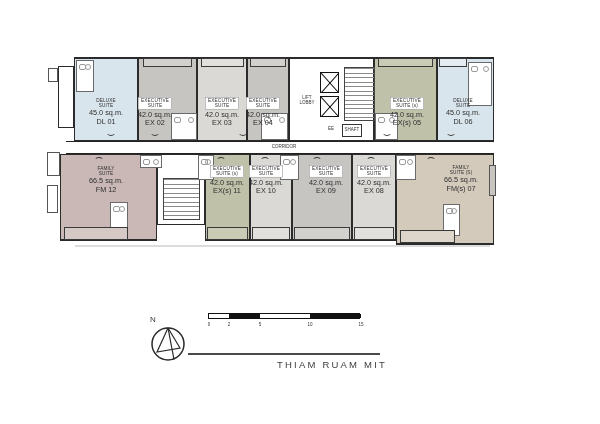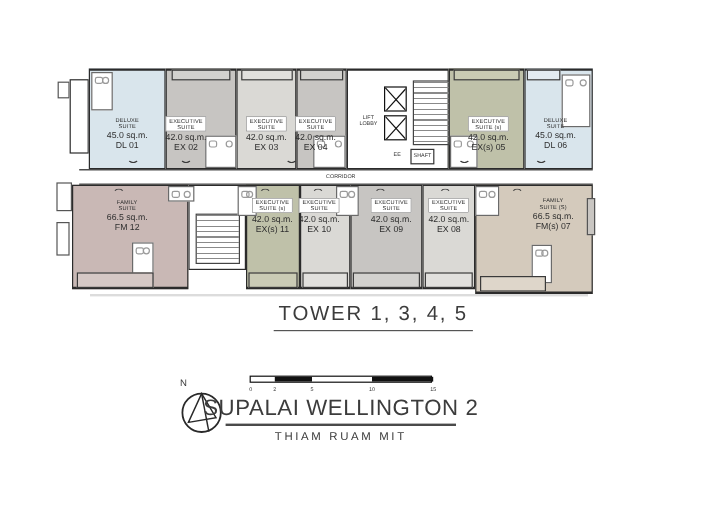--- a/index.html
+++ b/index.html
@@ -39,21 +39,21 @@
   .ulabel .nbox{display:block;background:#fff;border:1px solid #858585;padding:1px 4px;margin-bottom:1px;}
   .ulabel .nobox{display:block;padding:1px 2px;}
   
   .ann{position:absolute;color:#3c3c3c;white-space:nowrap;}
   .center{transform:translateX(-50%);}
   #tower-title{font-size:17px;letter-spacing:1.5px;border-bottom:1.5px solid #555;padding:0 4px 3px;}
   #floor-title{font-size:17px;letter-spacing:1px;}
   #floor-title .gap{display:inline-block;width:13px;}
   #project-title{font-size:18.5px;letter-spacing:.5px;}
   #project-underline{position:absolute;height:1.5px;background:#4a4a4a;}
-  #project-subtitle{font-size:9.5px;letter-spacing:2.2px;}
+  #project-subtitle{font-size:9.5px;letter-spacing:2.2px;margin-left:48px;}
   #scalebar{position:absolute;height:6px;background:#fff;border:1px solid #111;box-sizing:border-box;}
   #scalebar .seg{position:absolute;top:0;bottom:0;background:#111;}
   #scalebar .tick{position:absolute;top:8px;font-size:9px;color:#333;
                   transform:translateX(-50%) scale(.5);transform-origin:center top;}
   #compass{position:absolute;}
 </style>
 </head>
 <body>
 
 <div id="canvas">
@@ -234,37 +234,35 @@
     <div class="ulabel" style="left:106px;top:165px;">
       <span class="nobox">
           <span class="s">FAMILY</span>
           <span class="s">SUITE</span>
         </span>
       <span class="b">66.5 sq.m.</span>
         <span class="b">FM 12</span>
     </div>
   </div>
 
-  <div class="ann center" id="tower-title" style="left:311px;top:252px;">TOWER 1, 3, 4, 5</div>
 
 
   <div id="scalebar" style="left:208px;top:313px;width:152px;">
     <div class="seg" style="left:20px;width:31px;"></div>
     <div class="seg" style="left:101px;width:51px;"></div>
     <span class="tick" style="left:0;">0</span>
     <span class="tick" style="left:20px;">2</span>
     <span class="tick" style="left:51px;">5</span>
     <span class="tick" style="left:101px;">10</span>
     <span class="tick" style="left:152px;">15</span>
   </div>
 
   <div class="ann" style="left:150px;top:315px;font-size:8px;">N</div>
   <svg id="compass" style="left:148px;top:320px;" width="40" height="44" viewBox="0 0 40 44">
     <circle cx="20" cy="24" r="16" fill="none" stroke="#2a2a2a" stroke-width="1.5"></circle>
     <path d="M20 8 L9 32 L32 28 Z" fill="none" stroke="#2a2a2a" stroke-width="1.2"></path>
     <path d="M20 8 L26 39.5" fill="none" stroke="#2a2a2a" stroke-width="1.2"></path>
   </svg>
 
-  <div class="ann center" id="project-title" style="left:284px;top:329px;">SUPALAI WELLINGTON 2</div>
   <div id="project-underline" style="left:188px;top:353px;width:192px;"></div>
   <div class="ann center" id="project-subtitle" style="left:284px;top:359px;">THIAM RUAM MIT</div>
 
 </div>
 
 </body></html>

